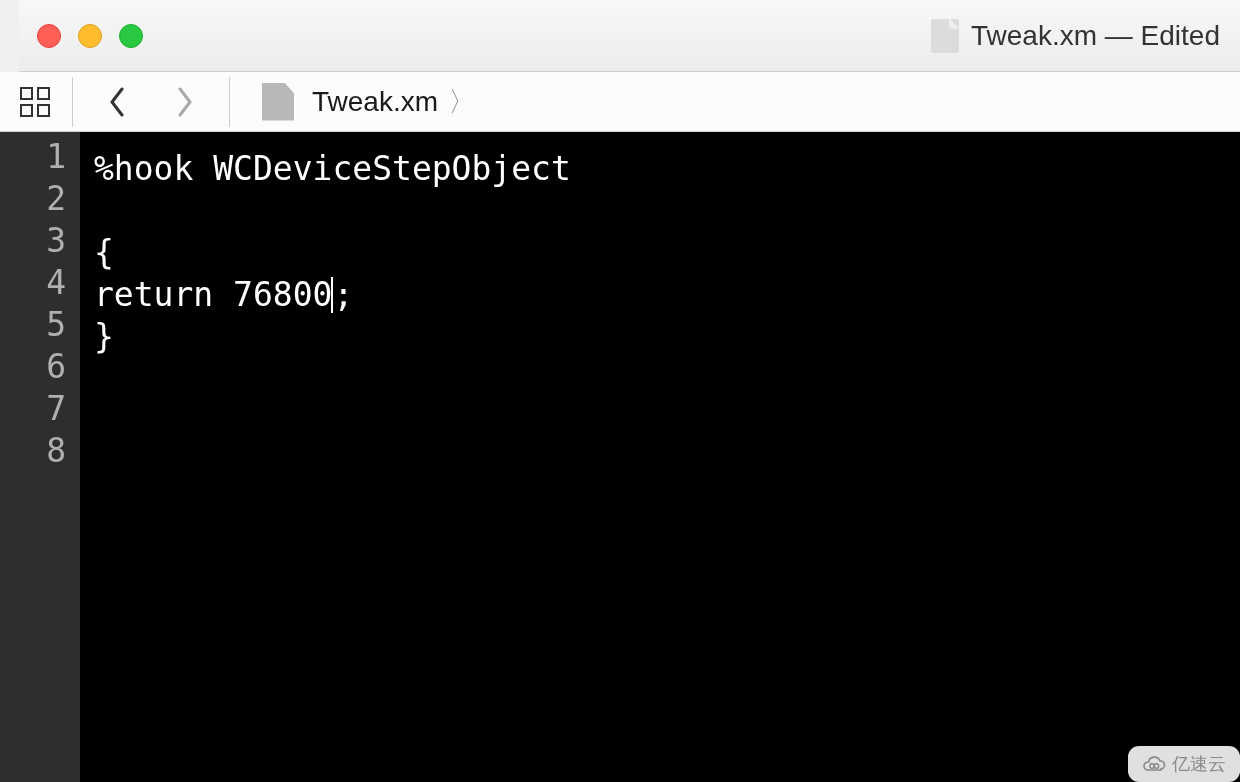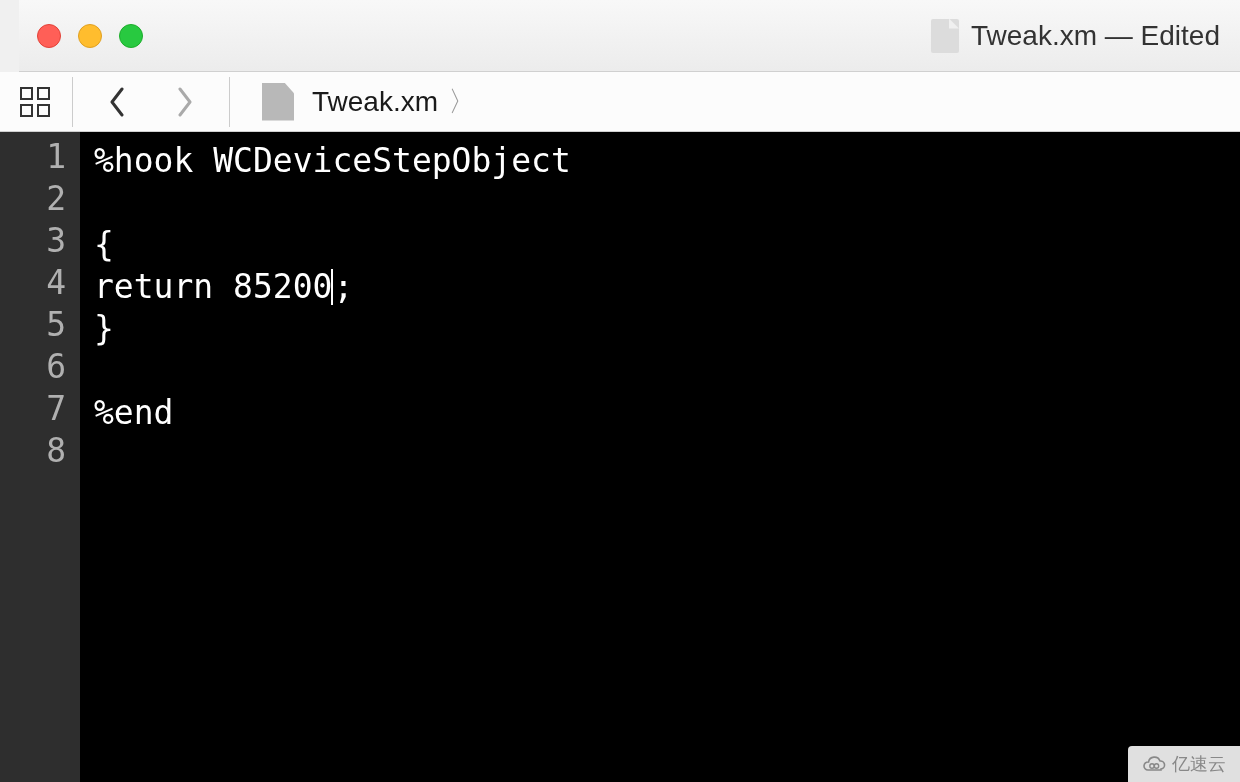--- a/index.html
+++ b/index.html
@@ -184,21 +184,21 @@
       padding-right: 14px;
       font-size: 33px;
       font-family: "SF Mono", Menlo, Monaco, monospace;
       line-height: 42px;
       height: 42px;
     }
     
     .code-area {
       flex: 1;
       background: #000;
-      padding-top: 8px;
+      padding-top: 16px;
       padding-left: 14px;
       font-family: "SF Mono", Menlo, Monaco, monospace;
       font-size: 33px;
       line-height: 42px;
       color: #fff;
       white-space: pre;
       position: relative;
     }
     
     .code-line {
@@ -222,20 +222,21 @@
       bottom: 0;
       right: 0;
       background: rgba(255, 255, 255, 0.88);
       padding: 6px 14px;
       font-size: 18px;
       color: #888;
       display: flex;
       align-items: center;
       gap: 6px;
       border-top-left-radius: 4px;
+      border-radius: 11px;
     }
     
     .watermark-icon {
       width: 24px;
       height: 24px;
     }
   </style>
 </head>
 <body>
 
@@ -281,21 +282,21 @@
   <div class="gutter">
       <div class="line-number">1</div>
       <div class="line-number">2</div>
       <div class="line-number">3</div>
       <div class="line-number">4</div>
       <div class="line-number">5</div>
       <div class="line-number">6</div>
       <div class="line-number">7</div>
       <div class="line-number">8</div>
     </div>
-  <div class="code-area"><div class="code-line">%hook WCDeviceStepObject</div><div class="code-line"></div><div class="code-line">{</div><div class="code-line"><span>return 85200</span><span class="cursor"></span><span>;</span></div><div class="code-line">}</div><div class="code-line"></div><div class="code-line">%end</div></div>
+  <div class="code-area"><div class="code-line">%hook WCDeviceStepObject</div><div class="code-line"></div><div class="code-line">{</div><div class="code-line"><span>return 76800</span><span class="cursor"></span><span>;</span></div><div class="code-line">}</div><div class="code-line"></div></div>
 </div>
 
 <div class="watermark">
   <svg class="watermark-icon" viewBox="0 0 24 24">
     <path d="M19 18H6a4 4 0 1 1 .5-7.97A6 6 0 0 1 18 9a4 4 0 0 1 1 8z" fill="none" stroke="#888" stroke-width="1.6"></path>
     <circle cx="10" cy="14" r="2.2" fill="none" stroke="#888" stroke-width="1.4"></circle>
     <circle cx="14.5" cy="14" r="2.2" fill="none" stroke="#888" stroke-width="1.4"></circle>
   </svg>
   <span>亿速云</span>
 </div>

